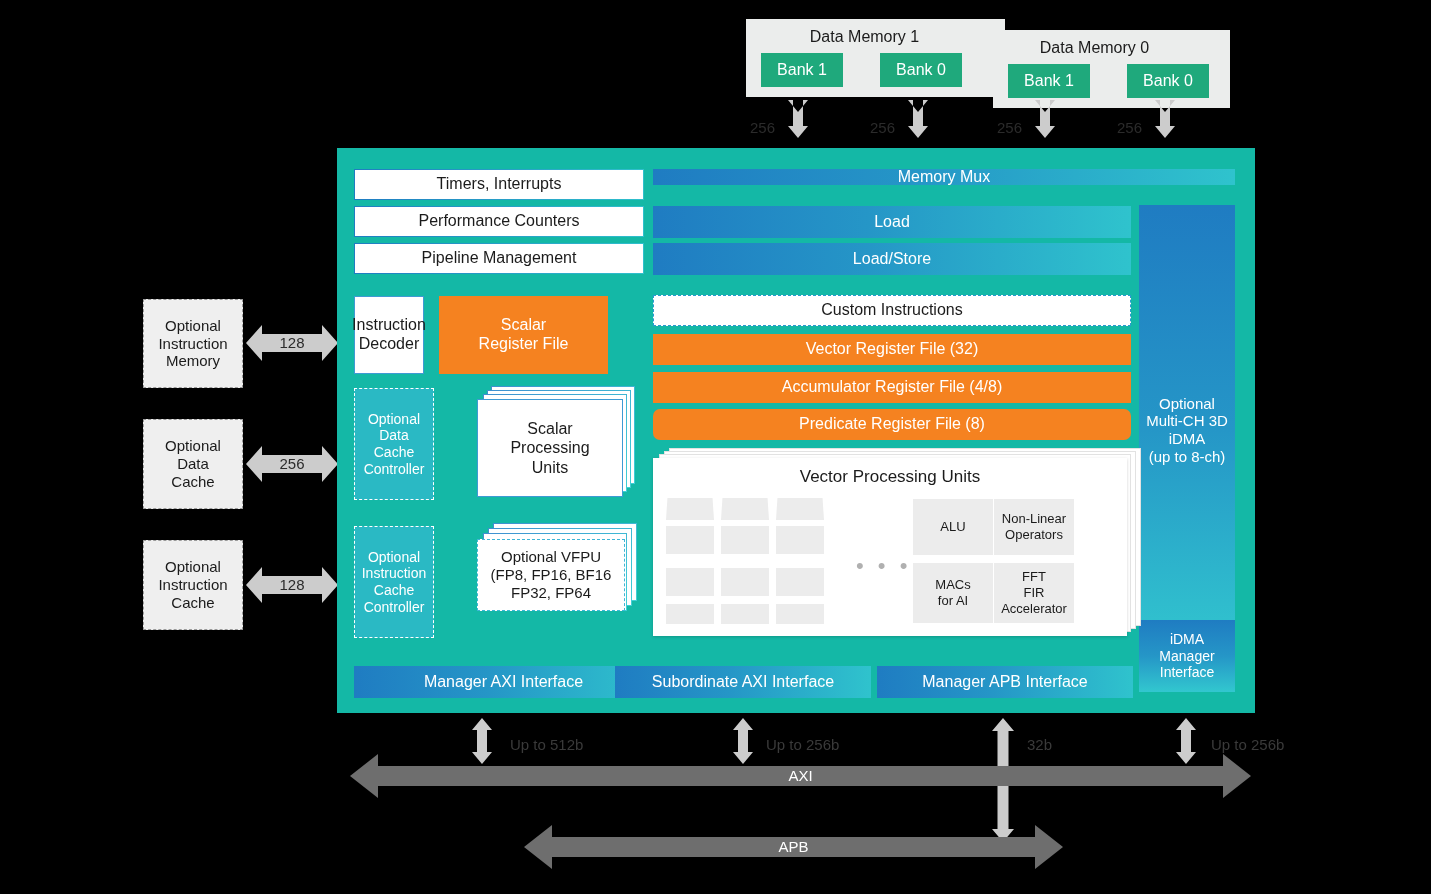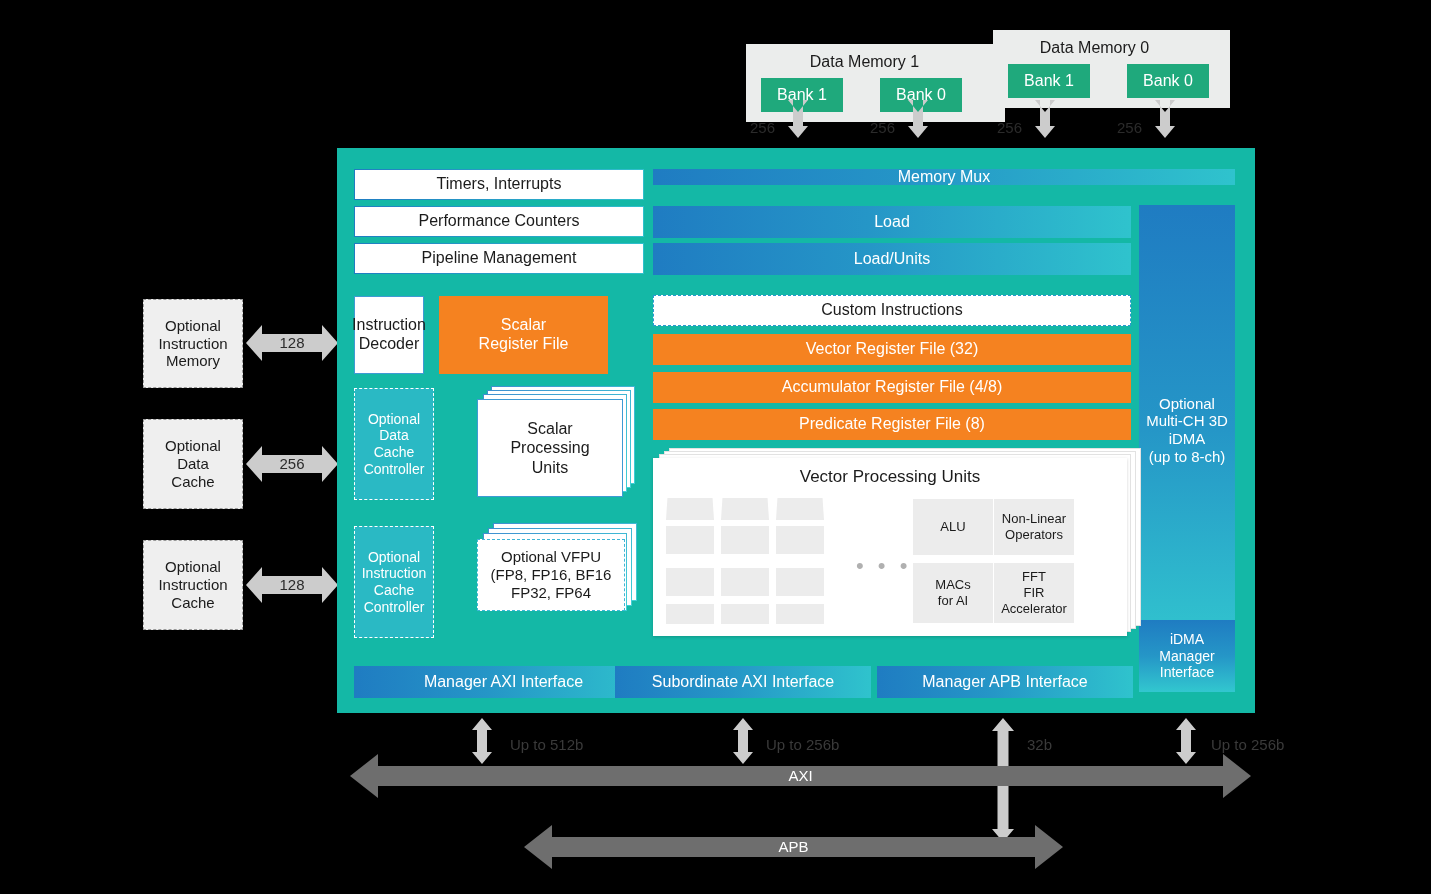--- a/index.html
+++ b/index.html
@@ -88,21 +88,21 @@
             display:flex;align-items:center;justify-content:center;text-align:center;line-height:1.25;}
   .vpu-dots{position:absolute;color:#b0b0b0;font-size:22px;letter-spacing:4px;}
   .arrow-lbl{position:absolute;color:#3a3a3a;font-size:15px;}
   .bus-lbl{position:absolute;color:#fff;font-size:15px;}
   .width-lbl{position:absolute;color:#2b2b2b;font-size:15px;}
   svg{display:block;overflow:visible;}
 </style>
 </head>
 <body>
 
-<div class="abs memblock" style="left:746px;top:44px;width:259px;height:78px;text-decoration:underline;">
+<div class="abs memblock" style="left:746px;top:19px;width:259px;height:78px;text-decoration:underline;">
   <div class="abs ctr memtitle" style="left:0;top:6px;width:237px;height:24px;">Data Memory 1</div>
   <div class="abs ctr bank" style="left:15px;top:34px;width:82px;height:34px;">Bank 1</div>
   <div class="abs ctr bank" style="left:134px;top:34px;width:82px;height:34px;">Bank 0</div>
 </div>
 
 <div class="abs memblock" style="left:993px;top:30px;width:237px;height:78px;">
   <div class="abs ctr memtitle" style="left:0;top:6px;width:203px;height:24px;">Data Memory 0</div>
   <div class="abs ctr bank" style="left:15px;top:34px;width:82px;height:34px;">Bank 1</div>
   <div class="abs ctr bank" style="left:134px;top:34px;width:82px;height:34px;">Bank 0</div>
 </div>
@@ -148,40 +148,40 @@
 <div class="abs ctr width-lbl" style="left:262px;top:574px;width:60px;height:22px;">128</div>
 
 <div class="abs" id="chip-panel" style="left:337px;top:148px;width:918px;height:565px;">
 
   <div class="abs ctr gbox grad" style="left:17px;top:21px;width:290px;height:31px;">Timers, Interrupts</div>
   <div class="abs ctr gbox grad" style="left:17px;top:58px;width:290px;height:31px;">Performance Counters</div>
   <div class="abs ctr gbox grad" style="left:17px;top:95px;width:290px;height:31px;">Pipeline Management</div>
 
   <div class="abs ctr gradbar" style="left:316px;top:21px;width:582px;height:16px;">Memory Mux</div>
   <div class="abs ctr gradbar" style="left:316px;top:58px;width:478px;height:32px;">Load</div>
-  <div class="abs ctr gradbar" style="left:316px;top:95px;width:478px;height:32px;">Load/Units</div>
+  <div class="abs ctr gradbar" style="left:316px;top:95px;width:478px;height:32px;">Load/Store</div>
 
   <div class="abs ctr gradbar-v" style="left:802px;top:57px;width:96px;height:450px;white-space:pre-line;">Optional
 Multi-CH 3D
 iDMA
 (up to 8-ch)</div>
   <div class="abs ctr gradbar-v" style="left:802px;top:472px;width:96px;height:72px;white-space:pre-line;font-size:14px;">iDMA
 Manager
 Interface</div>
 
   <div class="abs ctr gbox" style="left:17px;top:148px;width:70px;height:78px;white-space:pre-line;border-color:#3f9ad4;">Instruction
 Decoder</div>
   <div class="abs ctr orange" style="left:102px;top:148px;width:169px;height:78px;white-space:pre-line;">Scalar
 Register File</div>
 
   <div class="abs ctr dashblue" style="left:316px;top:147px;width:478px;height:31px;">Custom Instructions</div>
 
   <div class="abs ctr orange" style="left:316px;top:186px;width:478px;height:31px;">Vector Register File (32)</div>
   <div class="abs ctr orange" style="left:316px;top:224px;width:478px;height:31px;">Accumulator Register File (4/8)</div>
-  <div class="abs ctr orange" style="left:316px;top:261px;width:478px;height:31px;">Predicate Register File (8)</div>
+  <div class="abs ctr orange" style="left:316px;top:261px;width:478px;height:31px;border-radius:7px;">Predicate Register File (8)</div>
 
   <div class="abs ctr teal" style="left:17px;top:240px;width:80px;height:112px;white-space:pre-line;">Optional
 Data
 Cache
 Controller</div>
   <div class="abs ctr teal" style="left:17px;top:378px;width:80px;height:112px;white-space:pre-line;">Optional
 Instruction
 Cache
 Controller</div>
 

